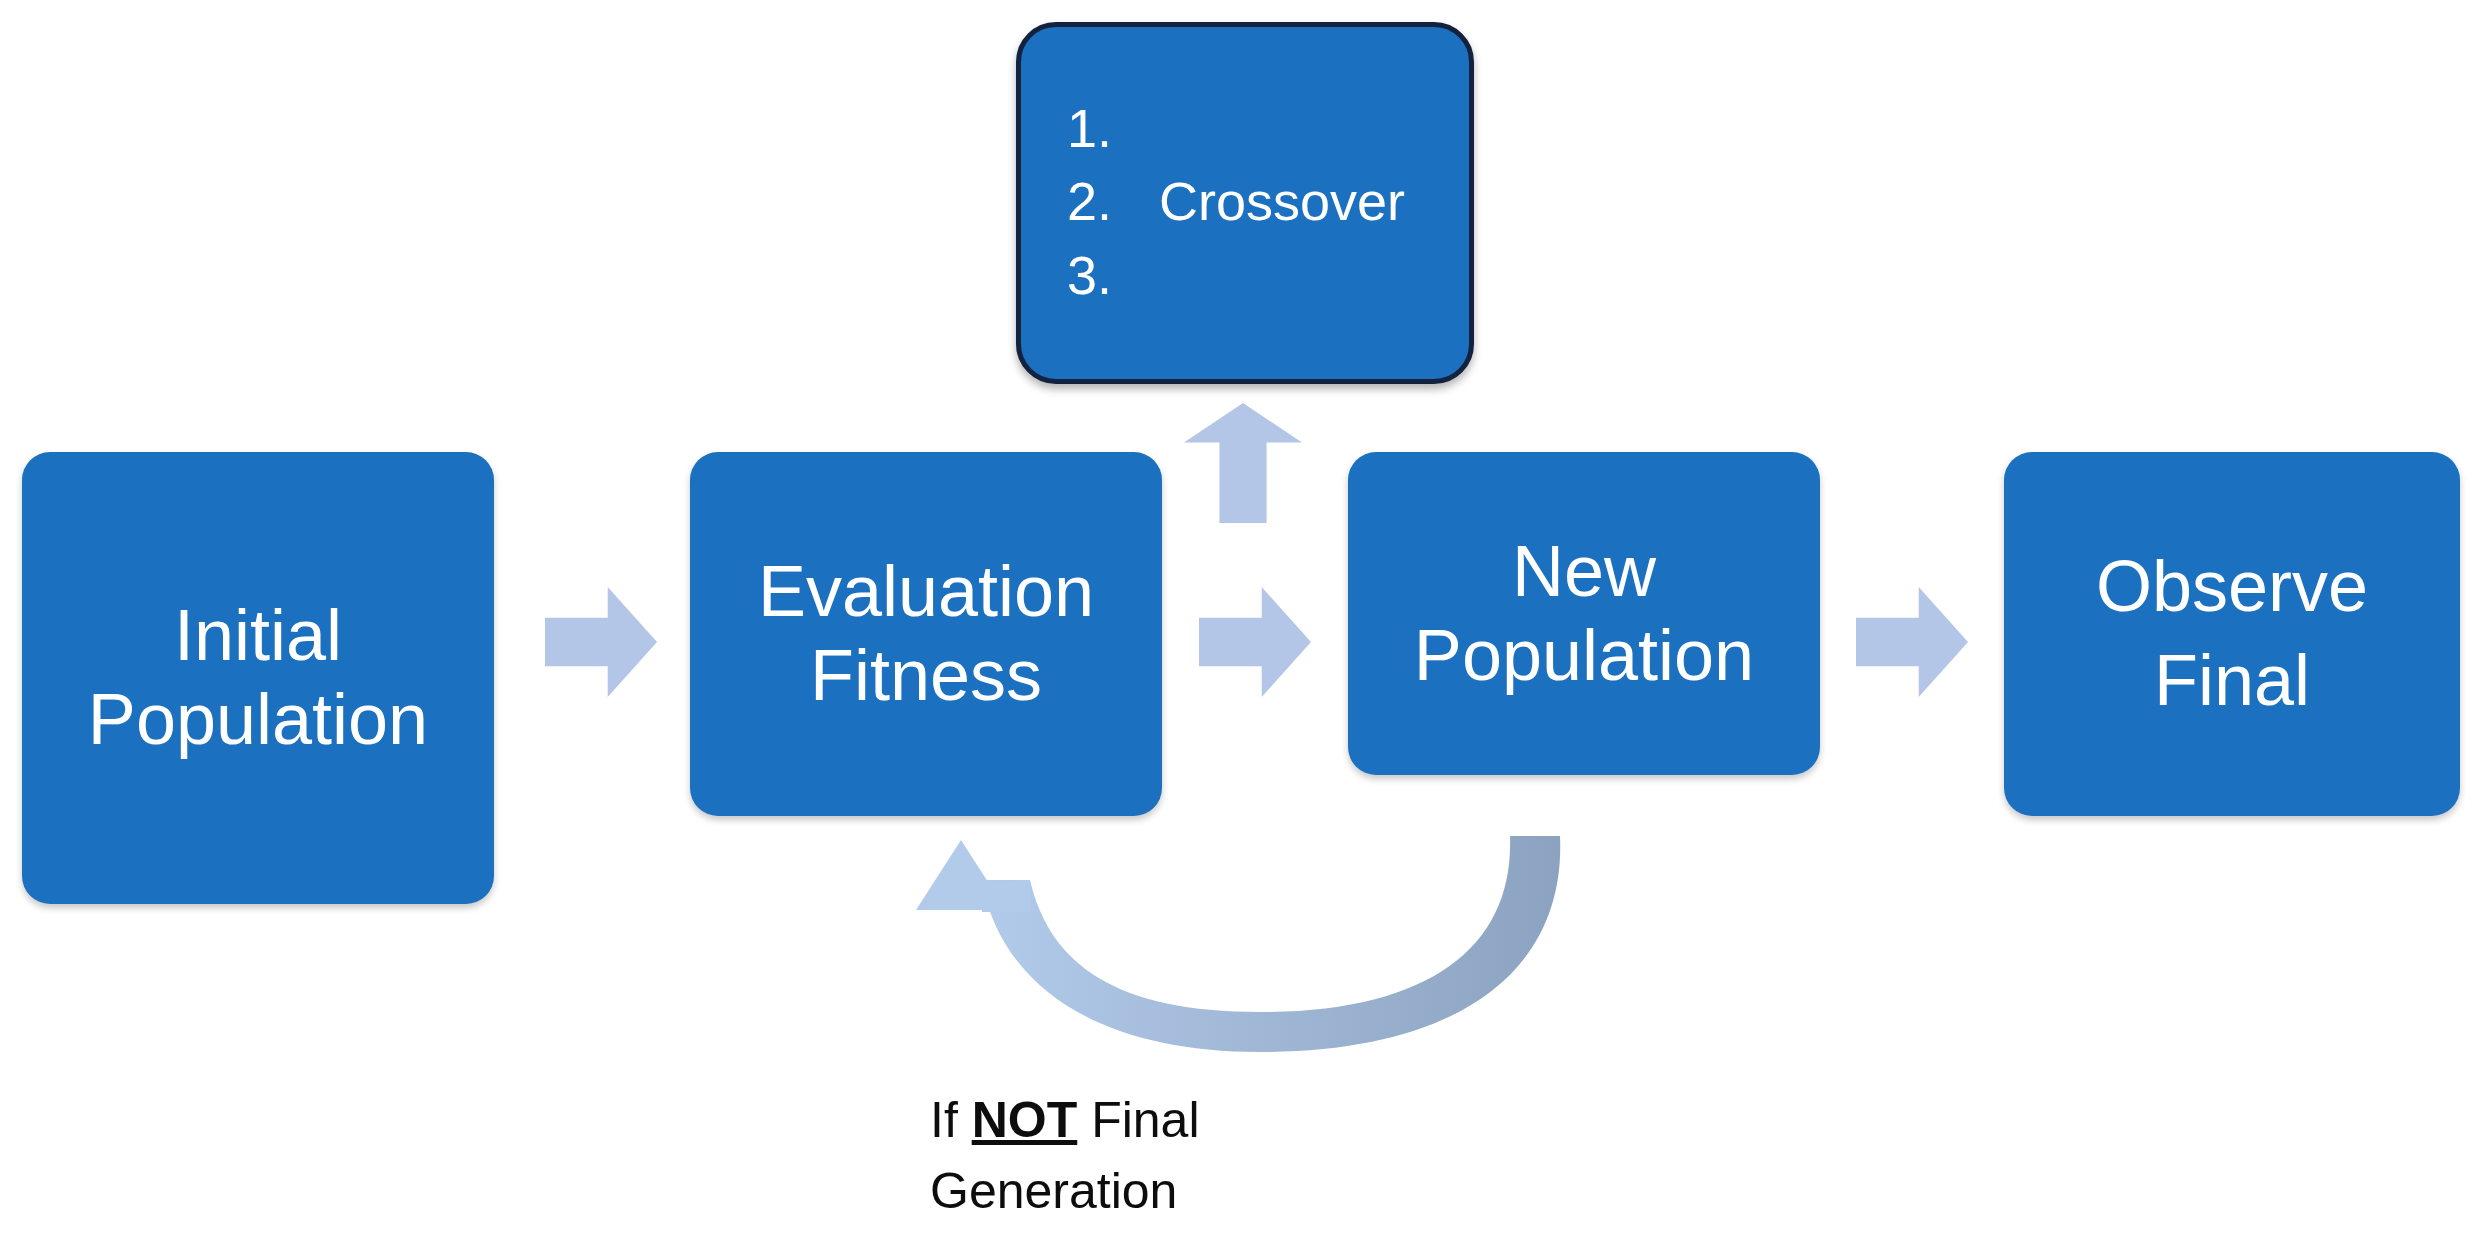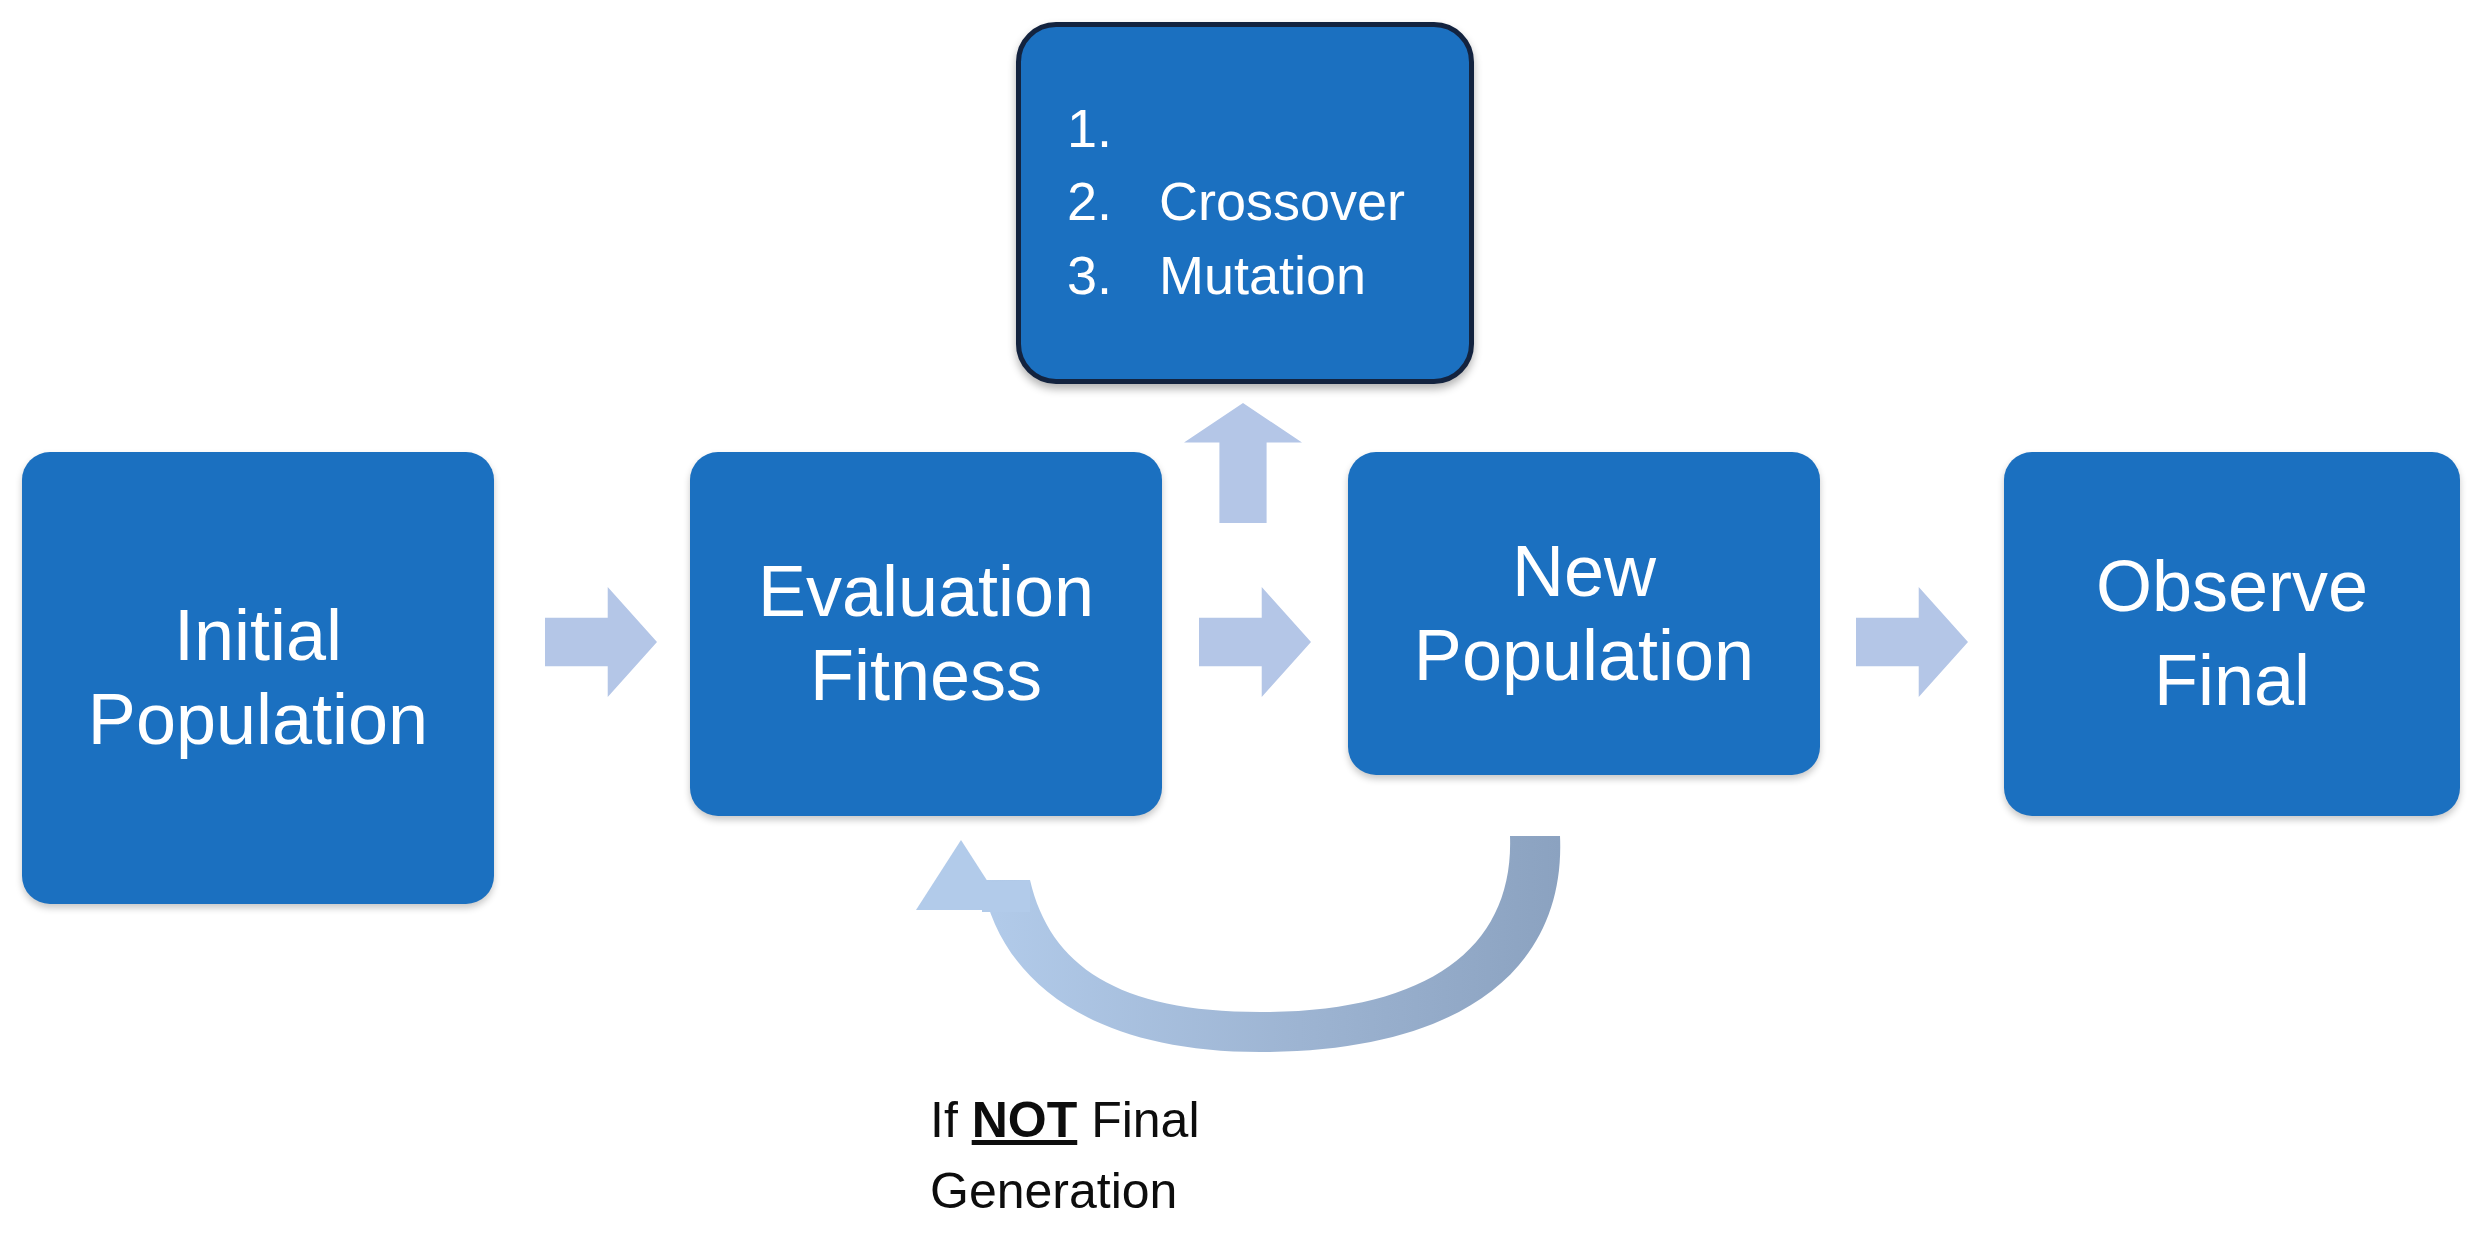--- a/index.html
+++ b/index.html
@@ -135,21 +135,20 @@
     <ol id="op-list">
       <li>
         <span class="num">1.</span>
       </li>
       <li>
         <span class="num">2.</span>
         <span class="txt">Crossover</span>
       </li>
       <li>
         <span class="num">3.</span>
-        <span class="txt">Mutation</span>
       </li>
     </ol>
   </div>
 
   <div class="block-arrow arrow-up" id="arrow-up-ops"></div>
 
   <div class="proc-box" id="box-initial">
     <span class="line">Initial</span>
     <span class="line">Population</span>
   </div>

